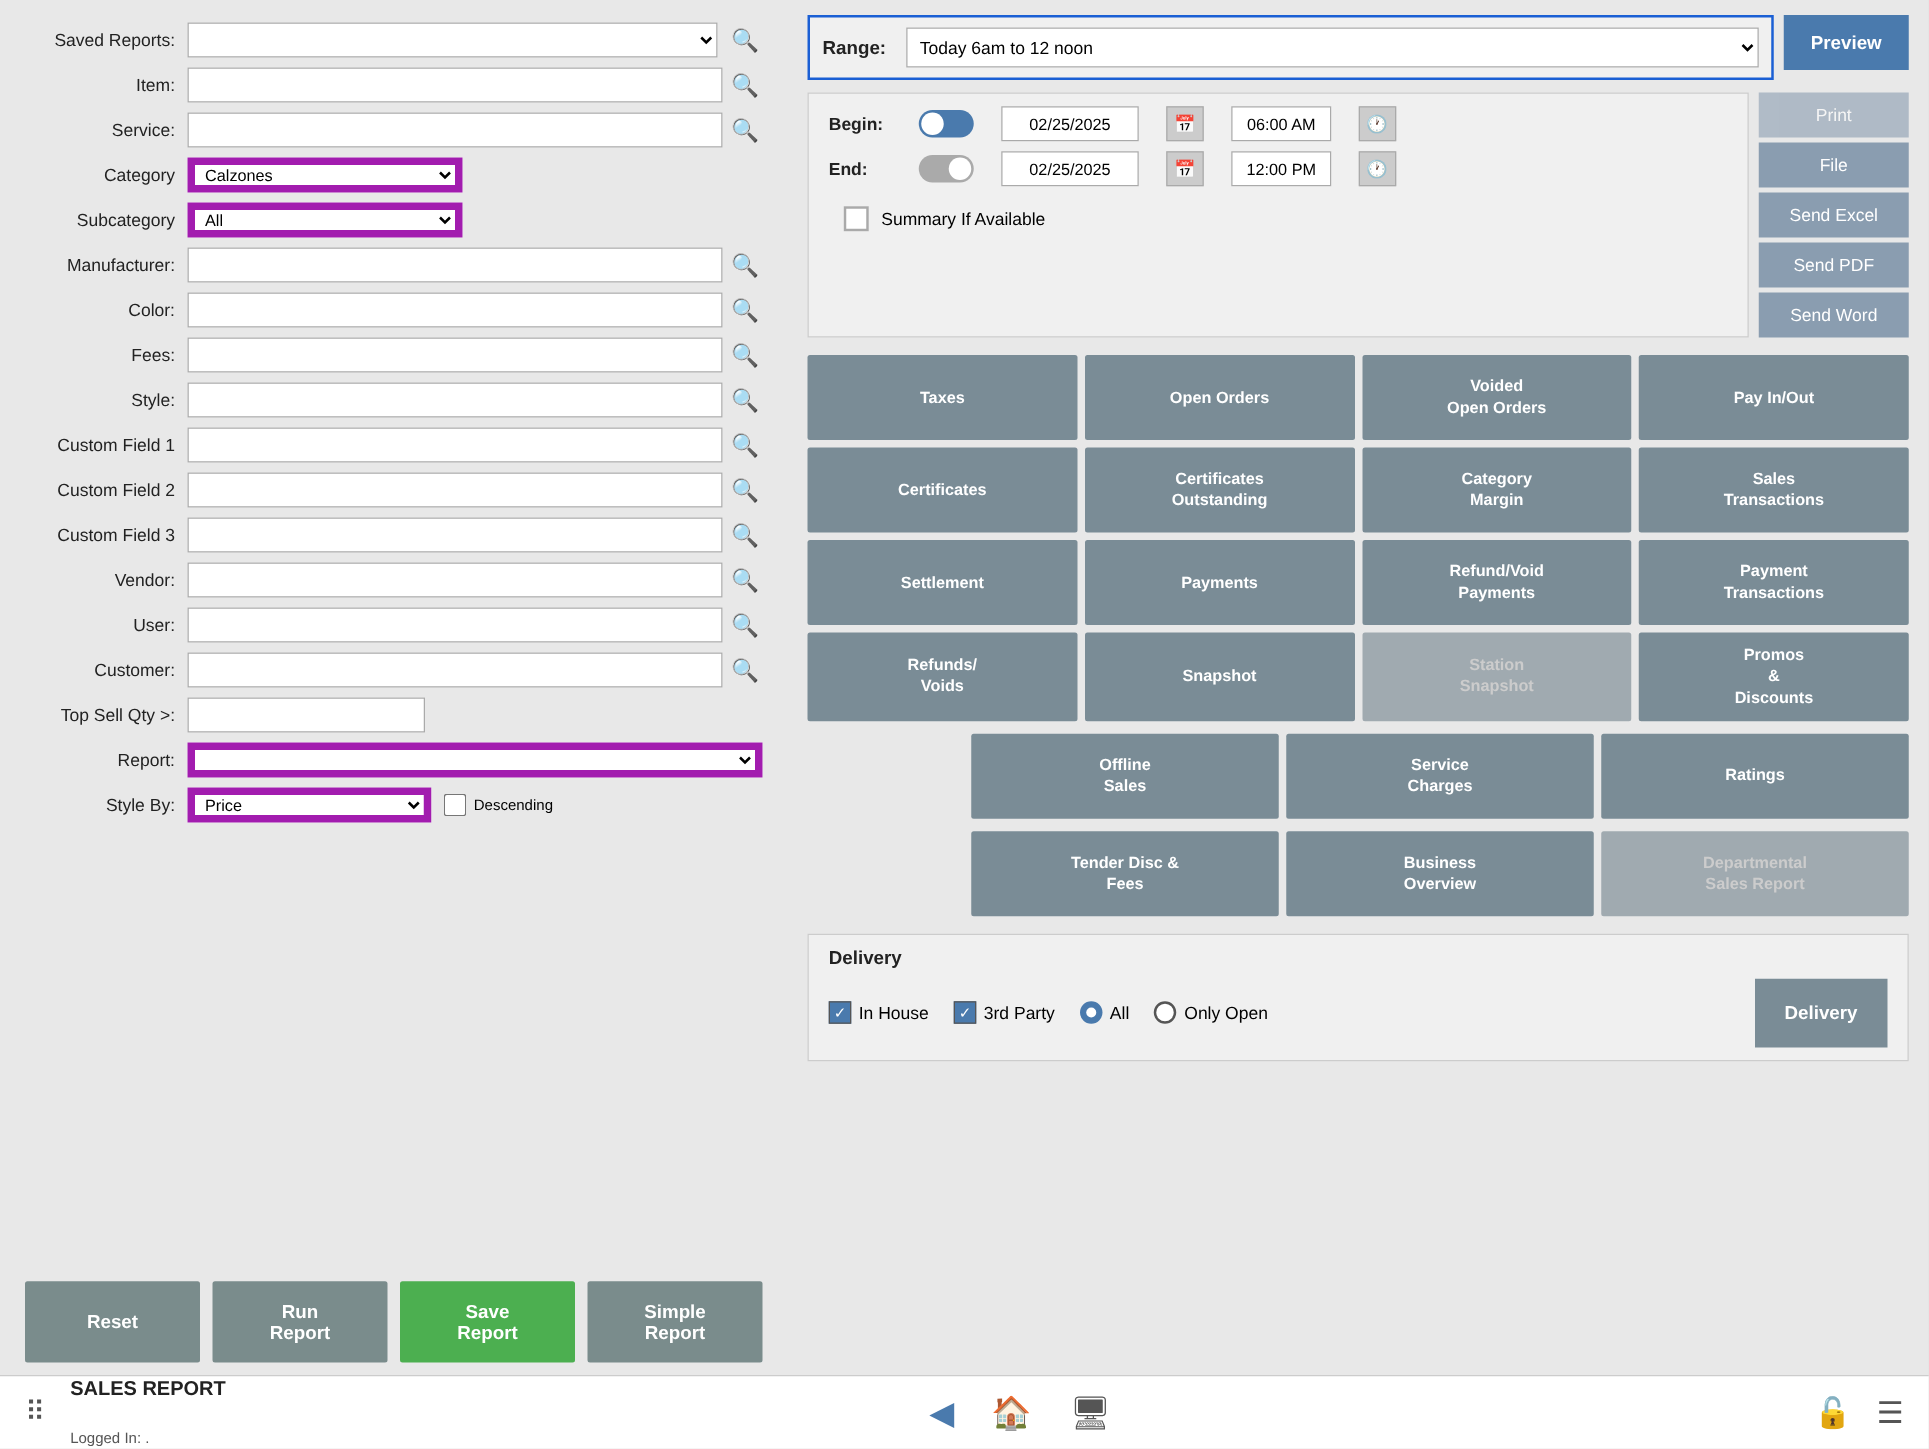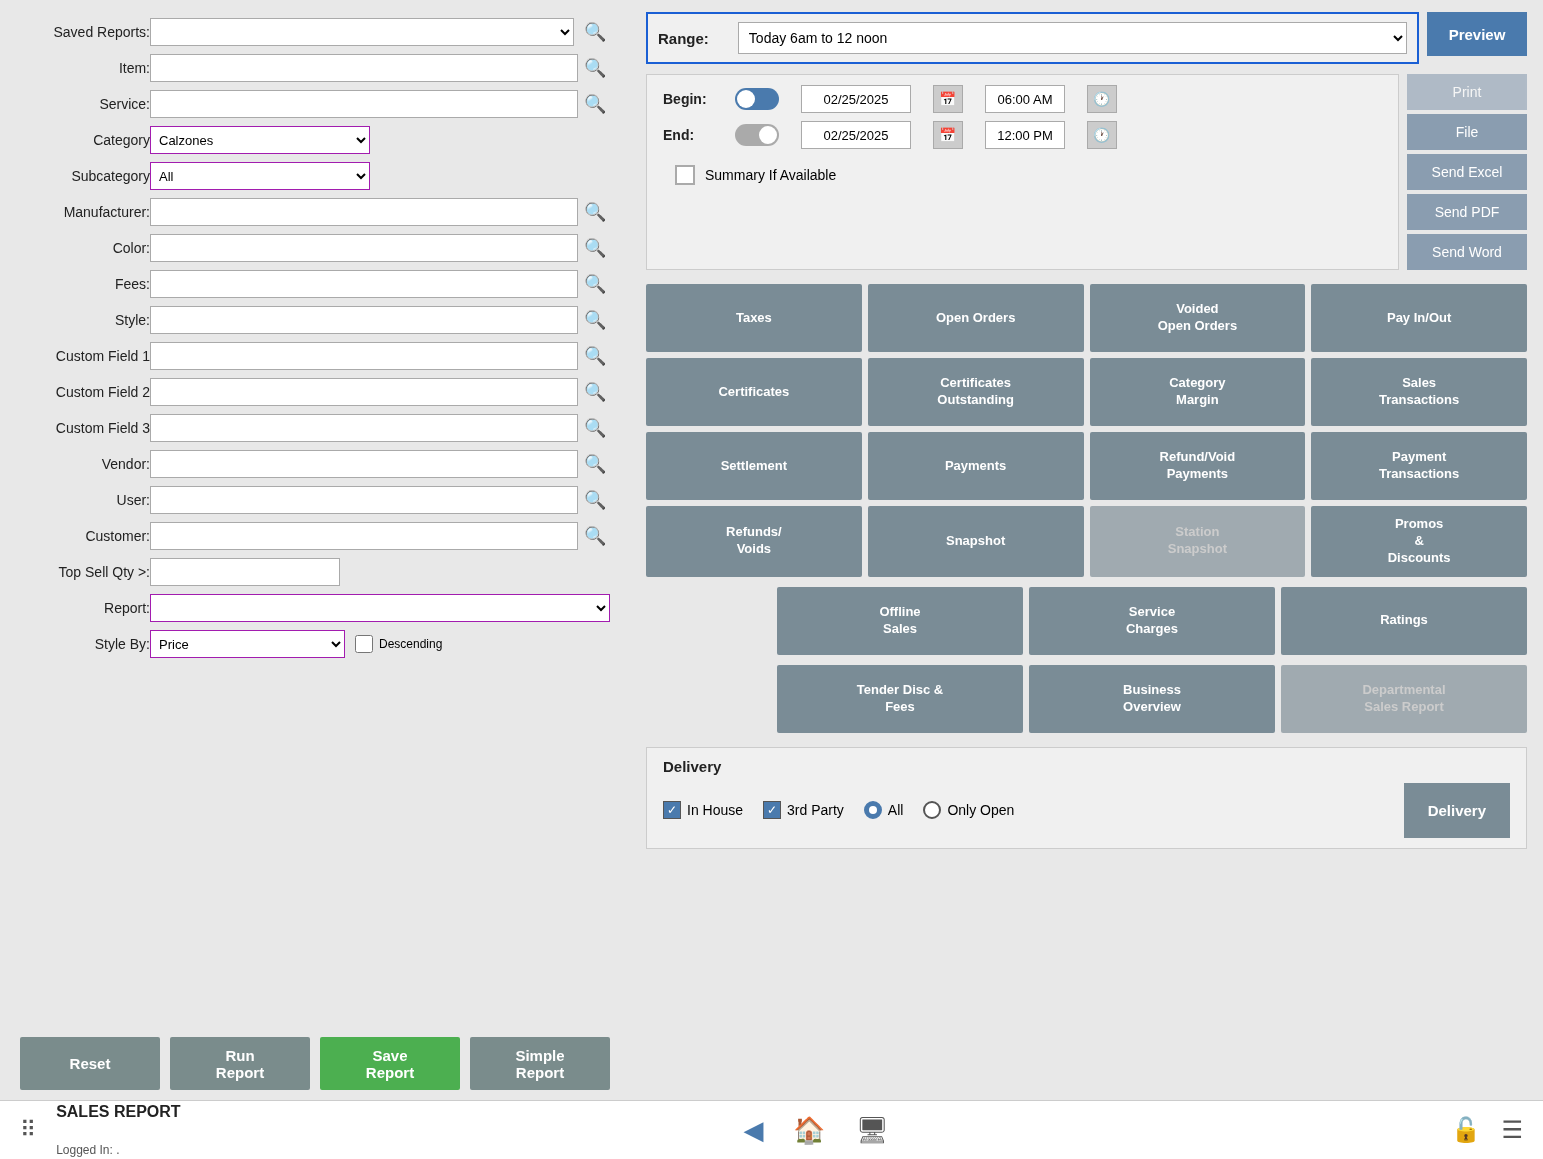--- a/index.html
+++ b/index.html
@@ -3,37 +3,37 @@
   <meta charset="utf-8">
   <style>
     * { box-sizing: border-box; margin: 0; padding: 0; }
     body { font-family: Arial, sans-serif; background: #d0d0d0; width: 1543px; height: 1159px; overflow: hidden; font-size: 14px; }
 
     .main-container { display: flex; width: 1543px; height: 1100px; background: #e8e8e8; }
 
     
     .left-panel { width: 630px; padding: 18px 20px; background: #e8e8e8; }
     .form-row { display: flex; align-items: center; margin-bottom: 8px; }
-    .form-label { width: 130px; text-align: right; font-size: 14px; color: #222; }
+    .form-label { width: 130px; text-align: right; padding-right: 10px; font-size: 14px; color: #222; }
     .form-input { flex: 1; height: 28px; border: 1px solid #aaa; background: #fff; padding: 0 6px; font-size: 13px; }
     .form-input-with-search { display: flex; align-items: center; flex: 1; }
     .form-input-with-search input { flex: 1; height: 28px; border: 1px solid #aaa; background: #fff; padding: 0 6px; font-size: 13px; }
     .search-btn { width: 28px; height: 28px; background: none; border: none; cursor: pointer; font-size: 18px; color: #555; margin-left: 4px; display: flex; align-items: center; justify-content: center; }
-    .form-select { height: 28px; border: 1px solid #a21caf; background: #fff; padding: 0 4px; font-size: 13px; cursor: pointer; }
+    .form-select { height: 28px; border: 6px solid #a21caf; background: #fff; padding: 0 4px; font-size: 13px; cursor: pointer; }
     .form-select-wide { width: 220px; }
     .form-select-full { flex: 1; }
-    .btn { height: 53px; border: none; cursor: pointer; font-size: 15px; font-weight: bold; color: #fff; border-radius: 2px; flex: 1; }
+    .btn { height: 65px; border: none; cursor: pointer; font-size: 15px; font-weight: bold; color: #fff; border-radius: 2px; flex: 1; }
     .btn-gray { background: #7a8c8c; }
     .btn-green { background: #4caf50; }
 
     
     .right-panel { flex: 1; padding: 12px 16px; background: #e8e8e8; display: flex; flex-direction: column; gap: 10px; }
 
     
-    .range-bar { display: flex; align-items: center; border: 2.5px solid #1a5fd4; border-radius: 3px; background: #f0f0f0; padding: 6px 12px; gap: 29px; }
+    .range-bar { display: flex; align-items: center; border: 2.5px solid #1a5fd4; border-radius: 3px; background: #f0f0f0; padding: 6px 12px; gap: 16px; }
     .range-label { font-size: 15px; font-weight: bold; color: #222; }
     .range-select { flex: 1; height: 32px; border: 1px solid #aaa; background: #fff; font-size: 14px; padding: 0 6px; cursor: pointer; }
     .preview-btn { background: #4a7aad; color: #fff; border: none; padding: 8px 20px; font-size: 15px; font-weight: bold; cursor: pointer; height: 44px; min-width: 100px; }
     .datetime-row { display: flex; align-items: center; margin-bottom: 8px; gap: 22px; }
     .datetime-label { width: 50px; font-size: 14px; font-weight: bold; color: #222; }
     .toggle { width: 44px; height: 22px; background: #4a7aad; border-radius: 11px; position: relative; display: flex; align-items: center; cursor: pointer; }
     .toggle-knob { width: 18px; height: 18px; background: #fff; border-radius: 50%; position: absolute; left: 2px; }
     .toggle-off .toggle-knob { left: auto; right: 2px; }
     .date-input { width: 110px; height: 28px; border: 1px solid #aaa; background: #fff; font-size: 13px; text-align: center; padding: 0 4px; }
     .cal-btn { width: 30px; height: 28px; background: #ccc; border: 1px solid #aaa; cursor: pointer; display: flex; align-items: center; justify-content: center; font-size: 14px; }

